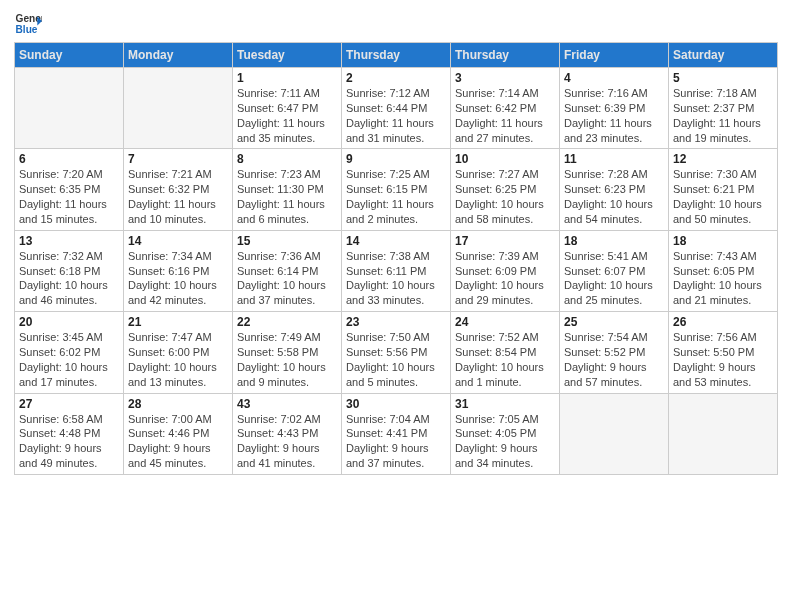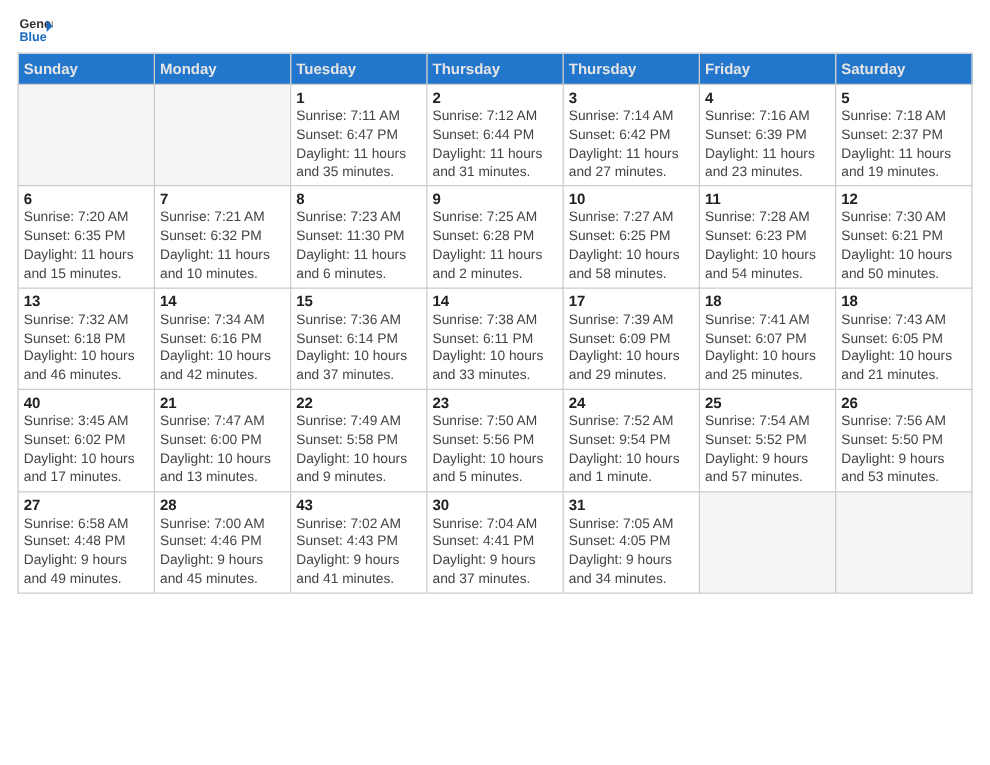--- a/index.html
+++ b/index.html
@@ -164,21 +164,21 @@
           </td>
           <td>
             <span class="day-number">8</span>
             <div class="day-info">Sunrise: 7:23 AM
 Sunset: 11:30 PM
 Daylight: 11 hours and 6 minutes.</div>
           </td>
           <td>
             <span class="day-number">9</span>
             <div class="day-info">Sunrise: 7:25 AM
-Sunset: 6:28 PM
+Sunset: 6:15 PM
 Daylight: 11 hours and 2 minutes.</div>
           </td>
           <td>
             <span class="day-number">10</span>
             <div class="day-info">Sunrise: 7:27 AM
 Sunset: 6:25 PM
 Daylight: 10 hours and 58 minutes.</div>
           </td>
           <td>
             <span class="day-number">11</span>
@@ -219,34 +219,34 @@
 Daylight: 10 hours and 33 minutes.</div>
           </td>
           <td>
             <span class="day-number">17</span>
             <div class="day-info">Sunrise: 7:39 AM
 Sunset: 6:09 PM
 Daylight: 10 hours and 29 minutes.</div>
           </td>
           <td>
             <span class="day-number">18</span>
-            <div class="day-info">Sunrise: 7:41 AM
+            <div class="day-info">Sunrise: 5:41 AM
 Sunset: 6:07 PM
 Daylight: 10 hours and 25 minutes.</div>
           </td>
           <td>
             <span class="day-number">18</span>
             <div class="day-info">Sunrise: 7:43 AM
 Sunset: 6:05 PM
 Daylight: 10 hours and 21 minutes.</div>
           </td>
         </tr>
         <tr>
           <td>
-            <span class="day-number">40</span>
+            <span class="day-number">20</span>
             <div class="day-info">Sunrise: 3:45 AM
 Sunset: 6:02 PM
 Daylight: 10 hours and 17 minutes.</div>
           </td>
           <td>
             <span class="day-number">21</span>
             <div class="day-info">Sunrise: 7:47 AM
 Sunset: 6:00 PM
 Daylight: 10 hours and 13 minutes.</div>
           </td>
@@ -258,21 +258,21 @@
           </td>
           <td>
             <span class="day-number">23</span>
             <div class="day-info">Sunrise: 7:50 AM
 Sunset: 5:56 PM
 Daylight: 10 hours and 5 minutes.</div>
           </td>
           <td>
             <span class="day-number">24</span>
             <div class="day-info">Sunrise: 7:52 AM
-Sunset: 9:54 PM
+Sunset: 8:54 PM
 Daylight: 10 hours and 1 minute.</div>
           </td>
           <td>
             <span class="day-number">25</span>
             <div class="day-info">Sunrise: 7:54 AM
 Sunset: 5:52 PM
 Daylight: 9 hours and 57 minutes.</div>
           </td>
           <td>
             <span class="day-number">26</span>

